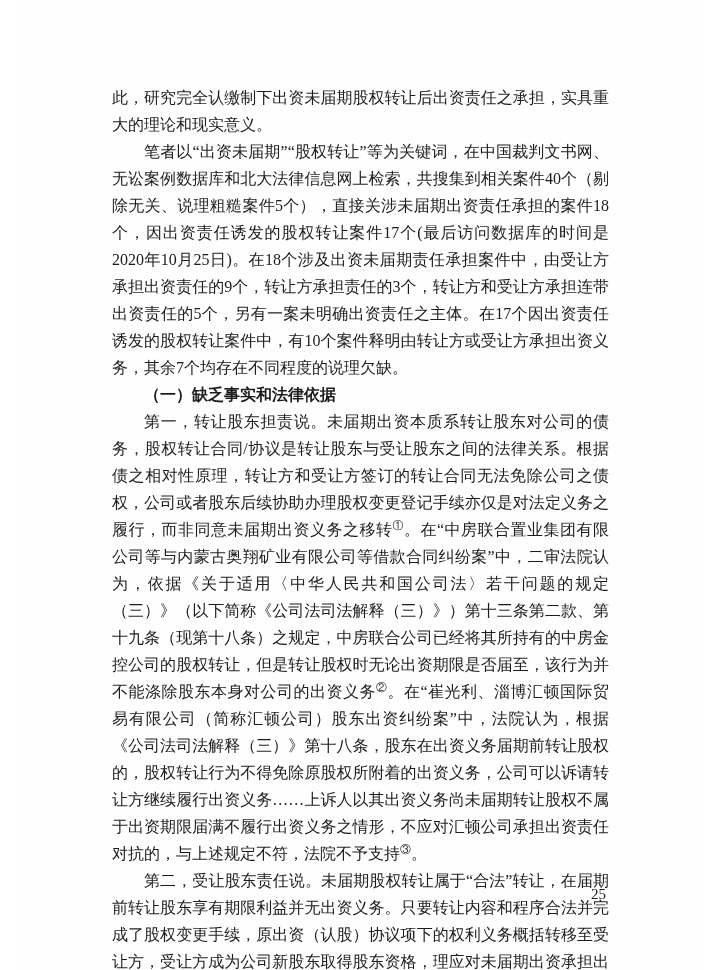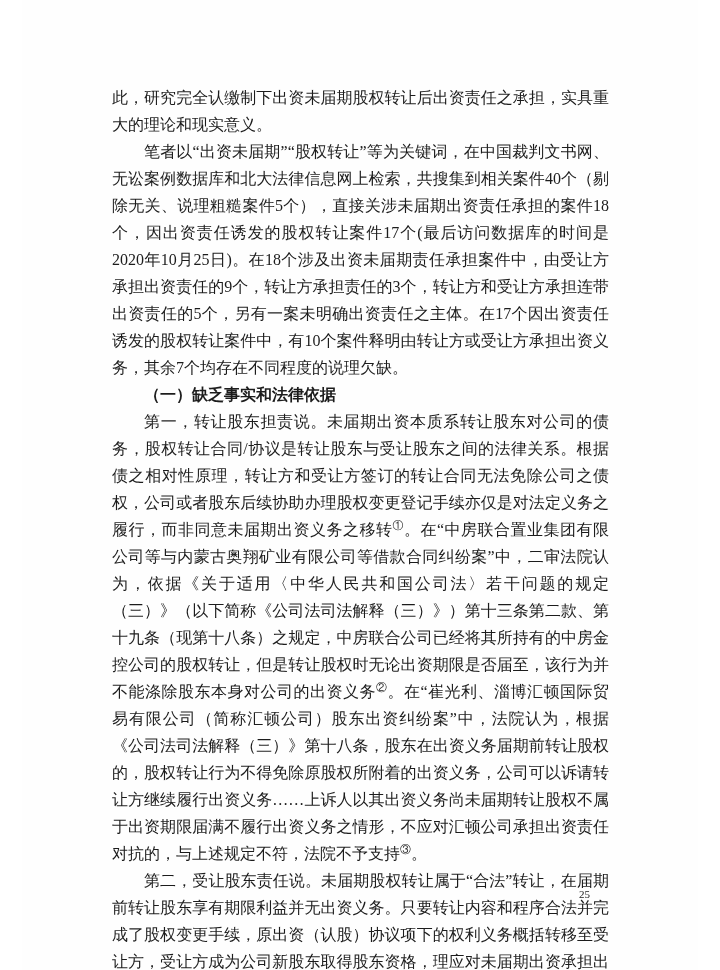--- a/index.html
+++ b/index.html
@@ -50,22 +50,22 @@
     line-height: 27px;
   }
   .body-para sup {
     font-size: 0.68em;
     line-height: 0;
     vertical-align: super;
   }
   .page-number {
     position: absolute;
     top: 881px;
-    right: 108px;
-    font-size: 11px;
+    right: 92px;
+    font-size: 15px;
     font-family: "Liberation Serif", "DejaVu Serif", serif;
     color: #1c1c1c;
   }
 </style>
 </head>
 <body>
 
 <div class="page">
 
   <p class="intro-para">此，研究完全认缴制下出资未届期股权转让后出资责任之承担，实具重大的理论和现实意义。</p>

